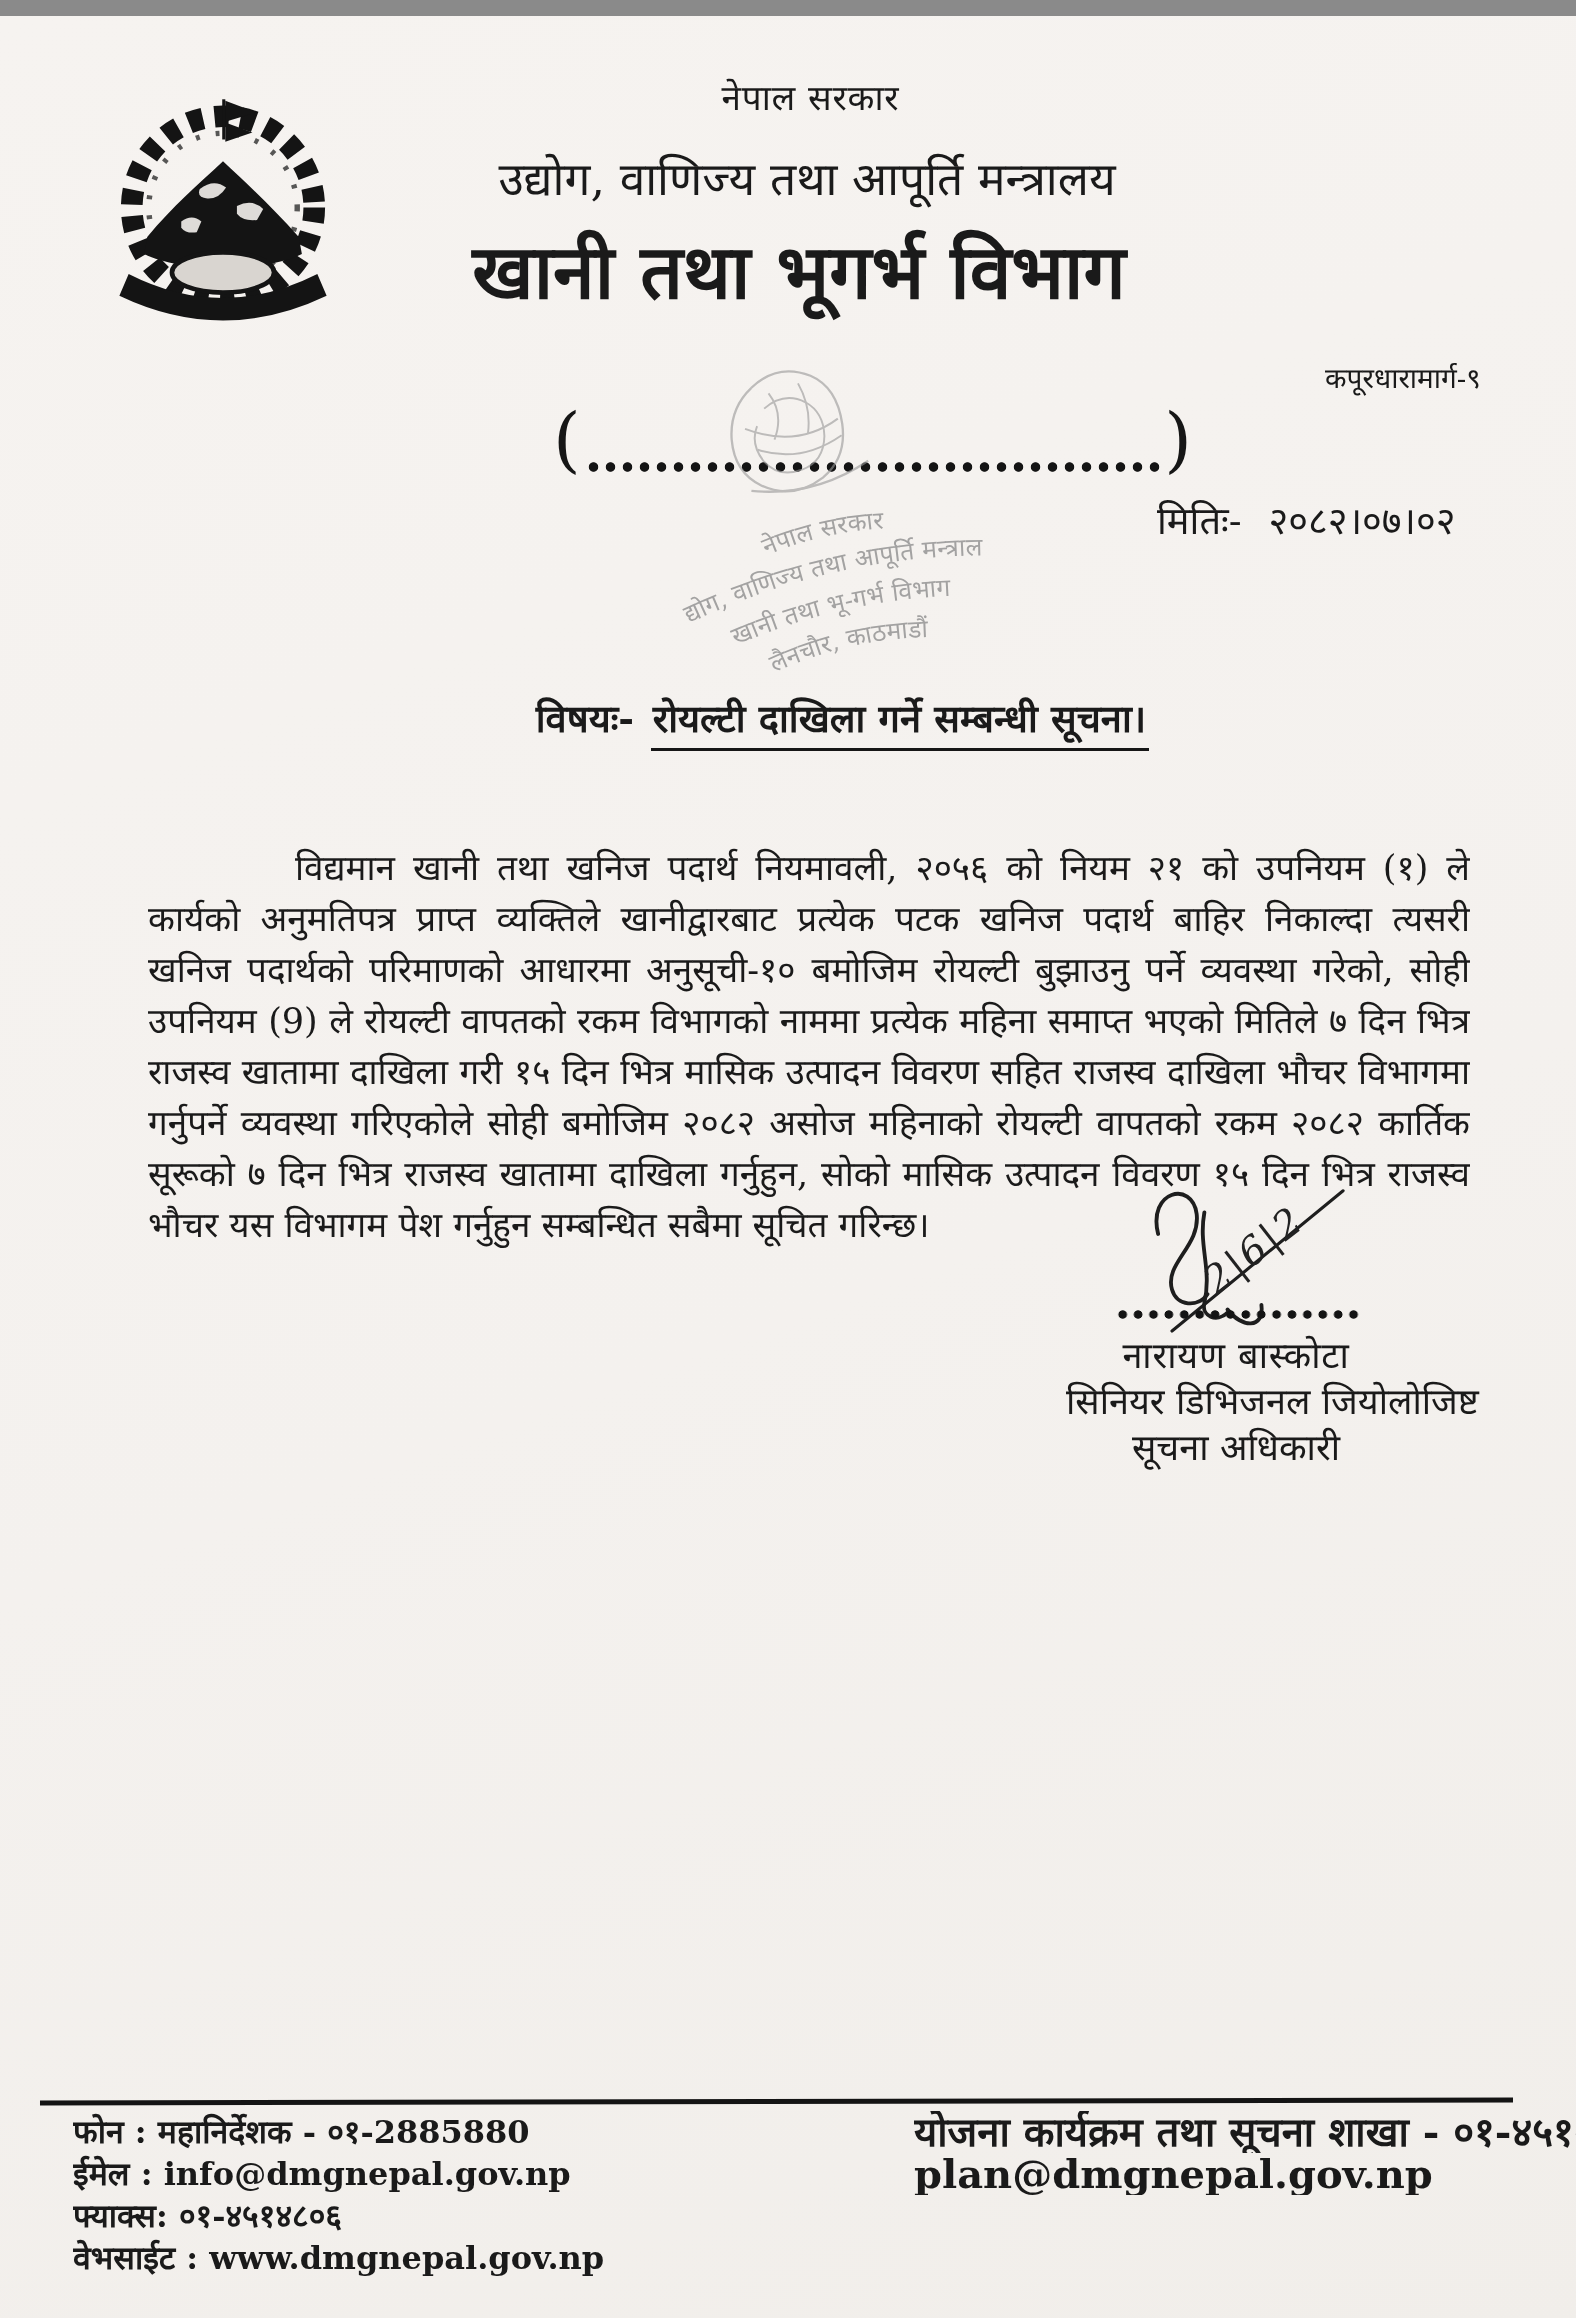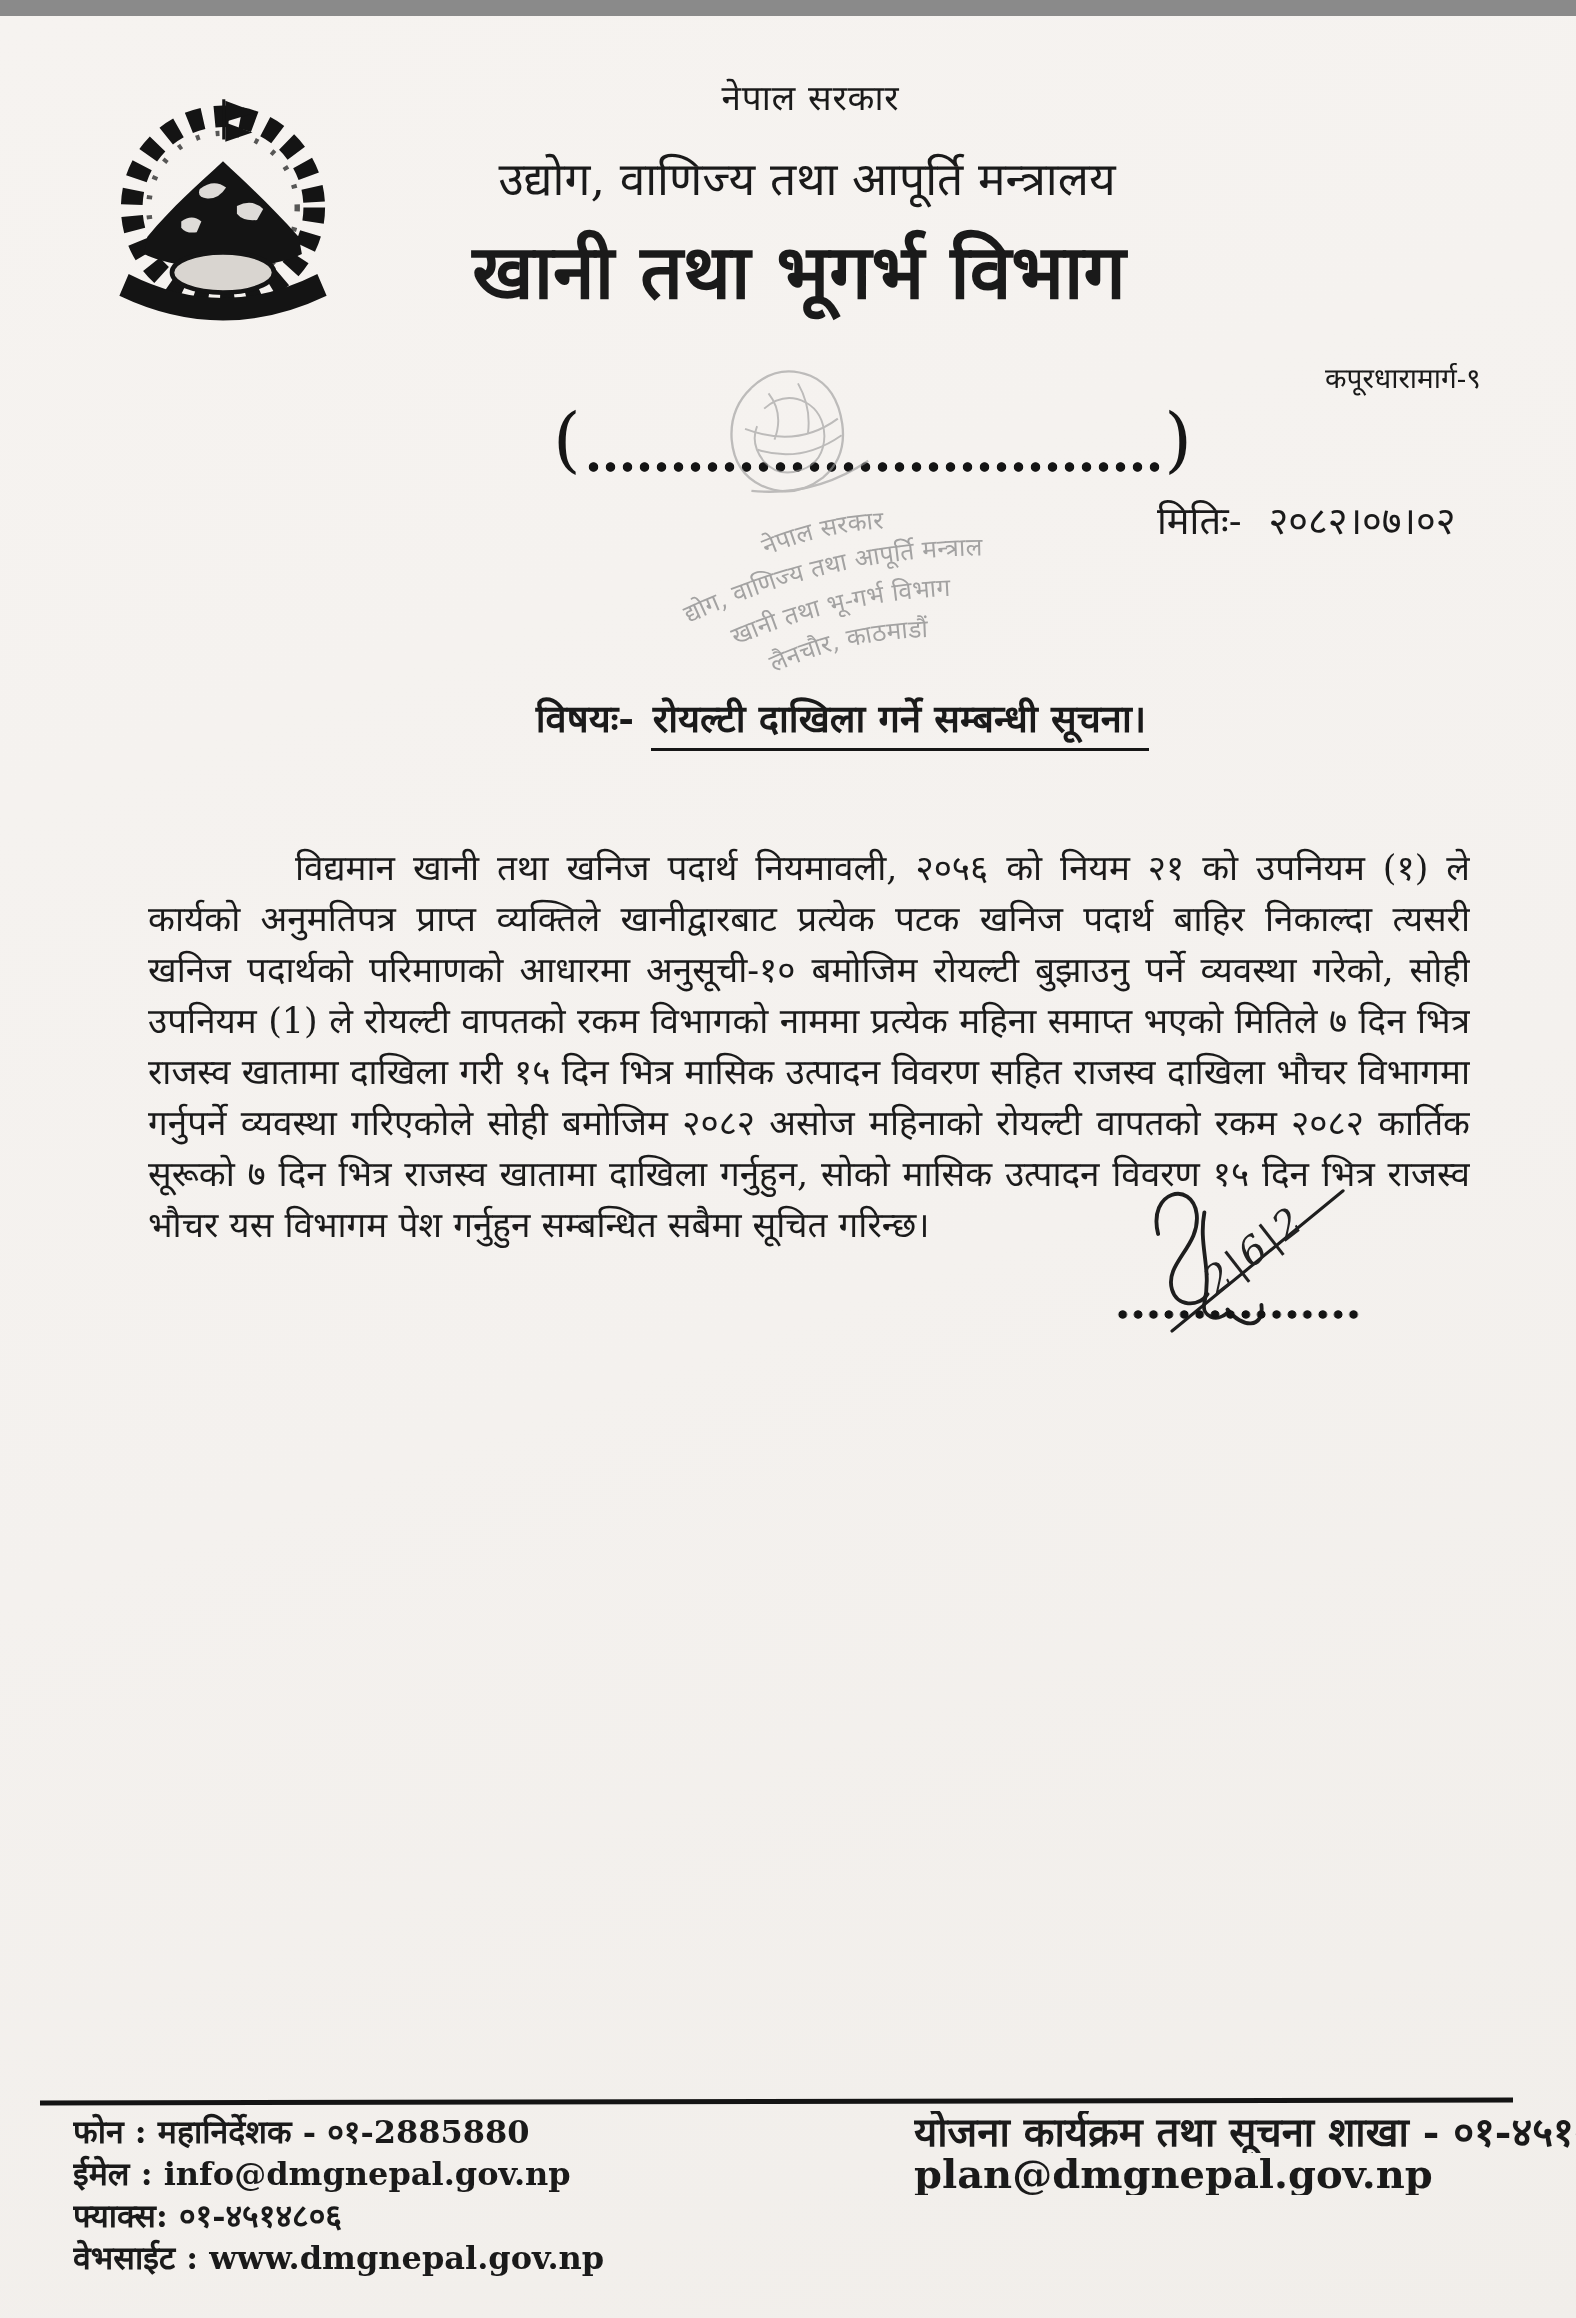--- a/index.html
+++ b/index.html
@@ -117,38 +117,43 @@
 
   <div class="subject">
     <span>विषयः-</span>
     <span class="subj-text">रोयल्टी दाखिला गर्ने सम्बन्धी सूचना।</span>
   </div>
 
   <div class="body-text">
     <div class="body-line first">विद्यमान खानी तथा खनिज पदार्थ नियमावली, २०५६ को नियम २१ को उपनियम (१) ले उत्खनन्</div>
     <div class="body-line">कार्यको अनुमतिपत्र प्राप्त व्यक्तिले खानीद्वारबाट प्रत्येक पटक खनिज पदार्थ बाहिर निकाल्दा त्यसरी निकालिएको</div>
     <div class="body-line">खनिज पदार्थको परिमाणको आधारमा अनुसूची-१० बमोजिम रोयल्टी बुझाउनु पर्ने व्यवस्था गरेको, सोही नियमको</div>
-    <div class="body-line">उपनियम (1) ले रोयल्टी वापतको रकम विभागको नाममा प्रत्येक महिना समाप्त भएको मितिले ७ दिन भित्र</div>
+    <div class="body-line">उपनियम (9) ले रोयल्टी वापतको रकम विभागको नाममा प्रत्येक महिना समाप्त भएको मितिले ७ दिन भित्र</div>
     <div class="body-line">राजस्व खातामा दाखिला गरी १५ दिन भित्र मासिक उत्पादन विवरण सहित राजस्व दाखिला भौचर विभागमा पेश</div>
     <div class="body-line">गर्नुपर्ने व्यवस्था गरिएकोले सोही बमोजिम २०८२ असोज महिनाको रोयल्टी वापतको रकम २०८२ कार्तिक महिना</div>
     <div class="body-line">सूरूको ७ दिन भित्र राजस्व खातामा दाखिला गर्नुहुन, सोको मासिक उत्पादन विवरण १५ दिन भित्र राजस्व दाखिला</div>
     <div class="body-line last">भौचर यस विभागम पेश गर्नुहुन सम्बन्धित सबैमा सूचित गरिन्छ।</div>
   </div>
 
   <svg class="sig-svg" viewBox="0 0 345 205" aria-hidden="true">
     <g fill="none" stroke="#1e1e1e" stroke-width="5" stroke-linecap="round">
       <path d="M52 70 C 38 14 96 0 102 44 C 107 86 60 108 70 142 C 76 164 104 166 116 148"></path>
       <path d="M112 42 C 104 86 122 114 112 160 C 108 176 128 186 142 172"></path>
       <path d="M70 196 L 292 14" stroke-width="4"></path>
       <path d="M142 168 C 160 192 190 194 186 162"></path>
     </g>
     <text transform="translate(128 150) rotate(-38)" font-size="50" font-style="italic" fill="#222" font-family="&quot;DejaVu Serif&quot;,serif" letter-spacing="4">2|6|2</text>
   </svg>
   <div class="sig-dots"></div>
 
+  <div class="sig-block">
+    <div class="sig-name">नारायण बास्कोटा</div>
+    <div>सिनियर डिभिजनल जियोलोजिष्ट</div>
+    <div>सूचना अधिकारी</div>
+  </div>
 
   <div class="foot-rule"></div>
   <div class="foot-left">
     <div>फोन : महानिर्देशक - ०१-2885880</div>
     <div>ईमेल : info@dmgnepal.gov.np</div>
     <div>फ्याक्स: ०१-४५१४८०६</div>
     <div>वेभसाईट : www.dmgnepal.gov.np</div>
   </div>
   <div class="foot-right">
     <div>योजना कार्यक्रम तथा सूचना शाखा - ०१-४५१२०६५</div>

